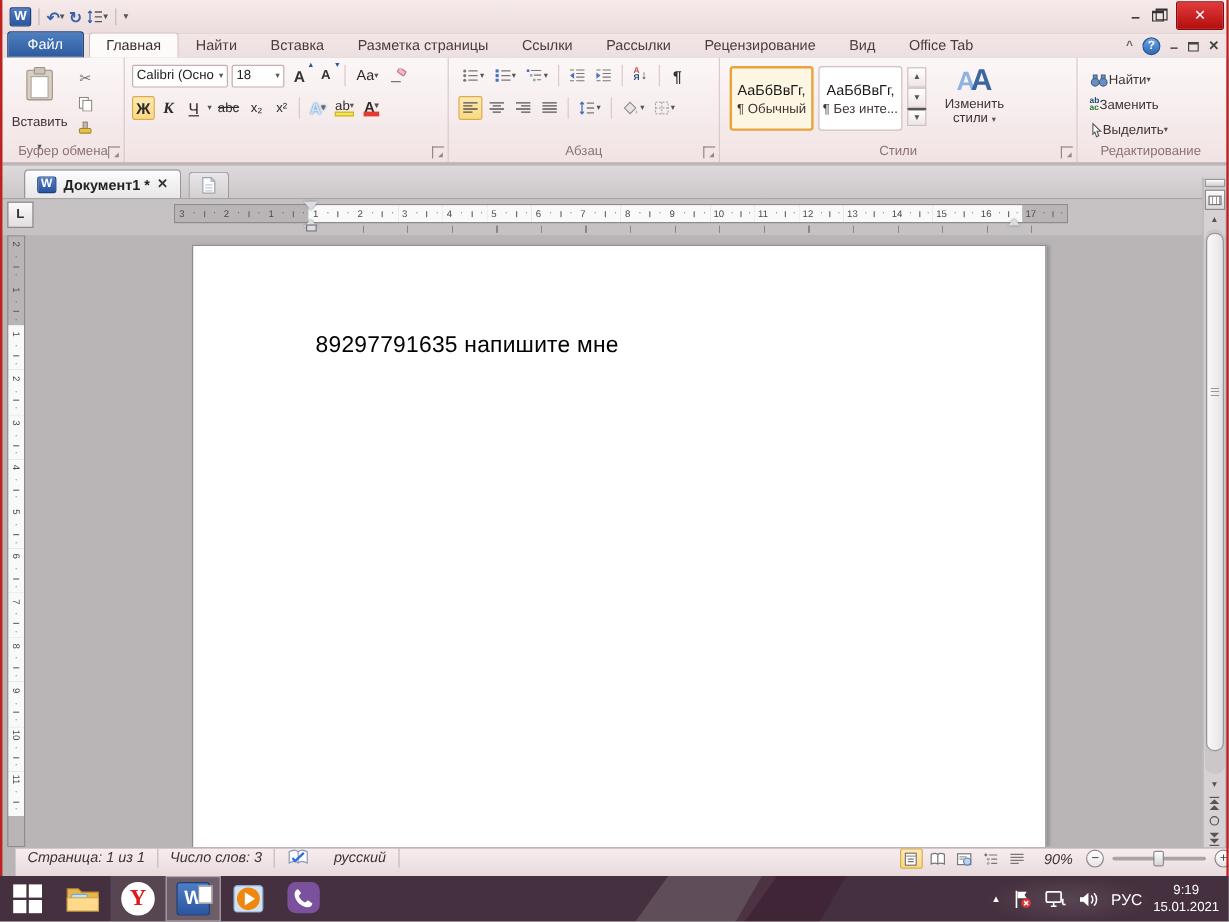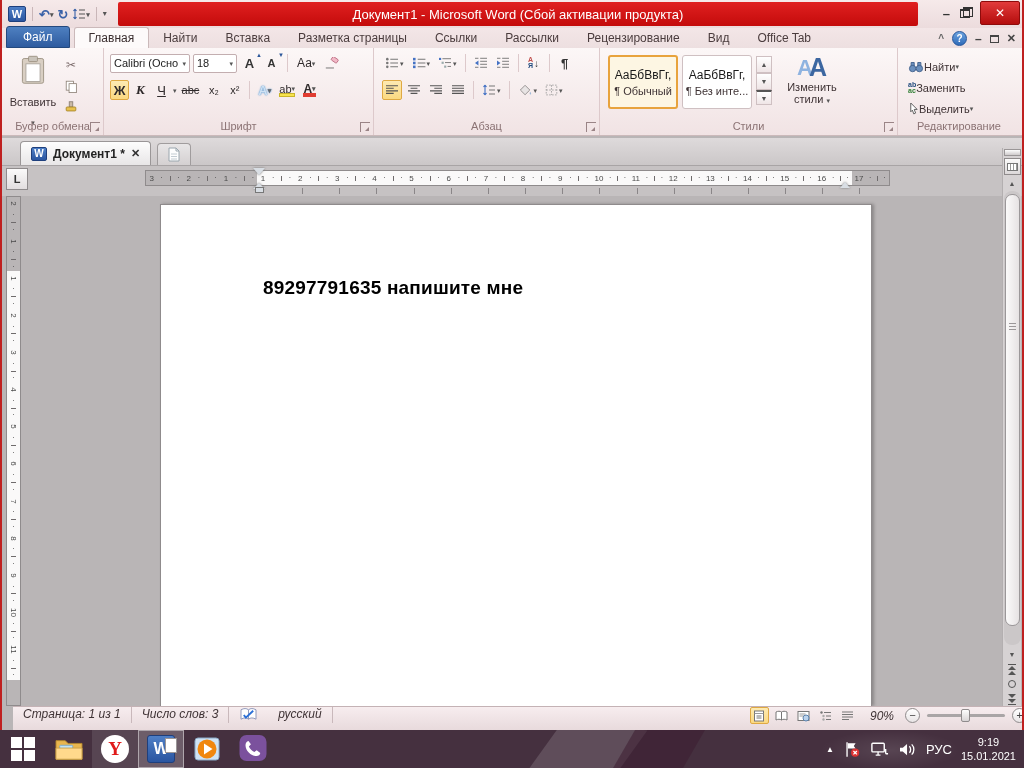--- a/index.html
+++ b/index.html
@@ -153,21 +153,21 @@
   .vruler { position:absolute; left:4px; top:0; width:15px; bottom:0; border:1px solid #8f8b8c; background:#b9b5b6;
     display:flex; flex-direction:column; }
   .vcell { height:37.15px; display:flex; flex-direction:column; align-items:center; justify-content:space-around;
     font-size:8px; color:#4a4a4a; }
   .vcell b { font-weight:normal; transform:rotate(90deg); }
   .vcell .tk { width:5px; height:1px; background:#6f6b6c; }
   .vcell i { font-style:normal; font-size:7px; line-height:4px; }
   .vcell.white { background:#faf9f9; }
   .page { position:absolute; left:158px; top:8px; width:712px; height:502px; background:#fff;
     border:1px solid #8f8b8c; border-bottom:none; box-shadow:2px 0 3px rgba(0,0,0,.25); }
-  .doc-text { position:absolute; left:102px; top:72px; font-size:19px; font-weight:bold; color:#000; letter-spacing:.2px; }
+  .doc-text { position:absolute; left:102px; top:72px; font-size:19px; font-weight:normal; color:#000; letter-spacing:.2px; }
   .watermark { position:absolute; left:763px; top:412px; width:250px; pointer-events:none; }
   .wm-title { font-size:19px; color:#9fa2a6; margin-bottom:7px; }
   .wm-line { font-size:14.5px; color:#a5a7aa; line-height:21.5px; }
 
   
   .scrollcol { position:absolute; right:3px; top:148px; width:19px; height:558px; z-index:20;
     display:flex; flex-direction:column; align-items:center; background:#d6d2d3; border-left:1px solid #b3afb0; }
   .split-handle { width:17px; height:7px; background:linear-gradient(#fdfdfd,#cfcbcc); border:1px solid #9a9697; margin-top:1px; }
   .rulertoggle { width:17px; height:17px; background:linear-gradient(#fbfafa,#dcd8d9); border:1px solid #8f8b8c;
     margin-top:2px; display:flex; align-items:center; justify-content:center; }
@@ -242,23 +242,20 @@
       <span class="qat-btn">
         <svg class="ico" width="14" height="12" viewBox="0 0 14 12">
             <path d="M3 1v10M3 1L1.5 3M3 1l1.5 2M3 11L1.5 9M3 11l1.5-2" stroke="#3a62a8" fill="none" stroke-width="1.1"></path>
             <path d="M7 2h6M7 6h6M7 10h6" stroke="#555" stroke-width="1.1"></path>
           </svg>
         <span class="caret">▾</span>
       </span>
       <span class="vsep"></span>
       <span class="caret" style="font-size:8px">▾</span>
     </div>
-    <div class="title-banner">
-      <span>Документ1  -  Microsoft Word (Сбой активации продукта)</span>
-    </div>
     <div class="win-controls">
       <span class="wc-min">–</span>
       <span class="wc-restore"></span>
       <span class="wc-close">✕</span>
     </div>
   </div>
 
   <div class="tabrow">
     <nav id="tabs">
         <div class="tab file">Файл</div>
@@ -359,21 +356,20 @@
             <span>ab</span>
             <span class="bar" style="background:#f7e34d;border:1px solid #c9b52a"></span>
             <span class="caret">▾</span>
           </span>
         <span class="fbtn bar-btn bld" style="font-size:12px">
             <span>А</span>
             <span class="bar" style="background:#e03c31"></span>
             <span class="caret">▾</span>
           </span>
       </div>
-      <span class="group-label">Шрифт</span>
       <span class="launcher"></span>
     </div>
 
     <div class="group g-par">
       <div class="prow">
         <span class="pbtn">
             <svg class="ico" width="14" height="12" viewBox="0 0 16 14">
               <circle cx="2.5" cy="2.5" r="1.5" fill="#777"></circle>
               <circle cx="2.5" cy="7" r="1.5" fill="#777"></circle>
               <circle cx="2.5" cy="11.5" r="1.5" fill="#777"></circle>

